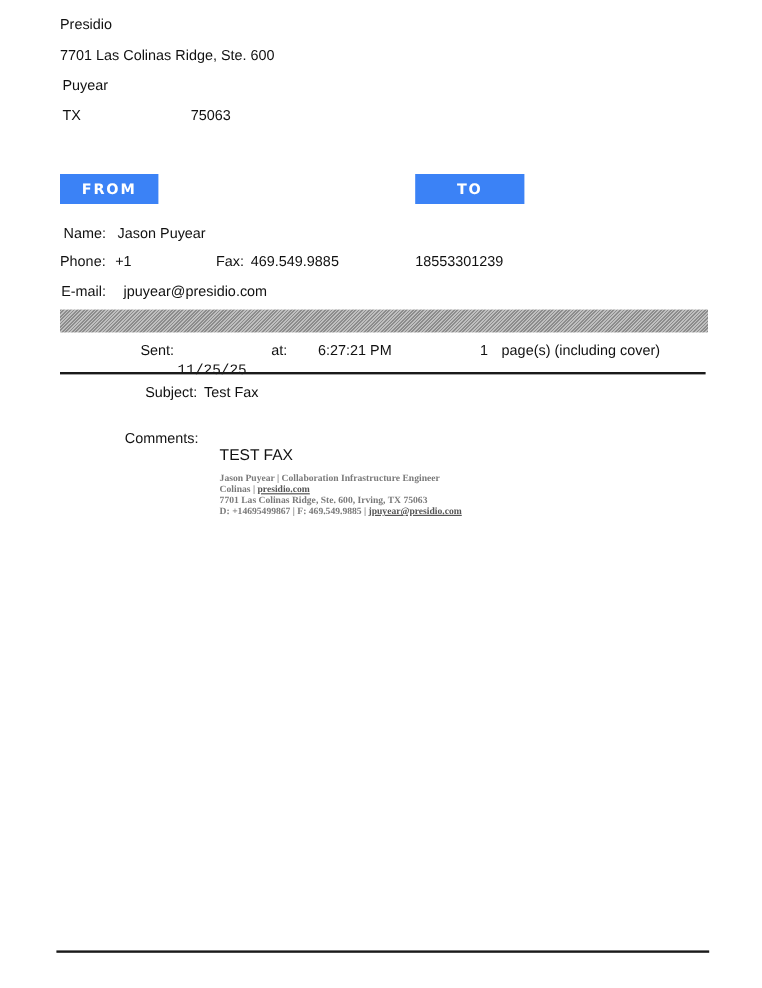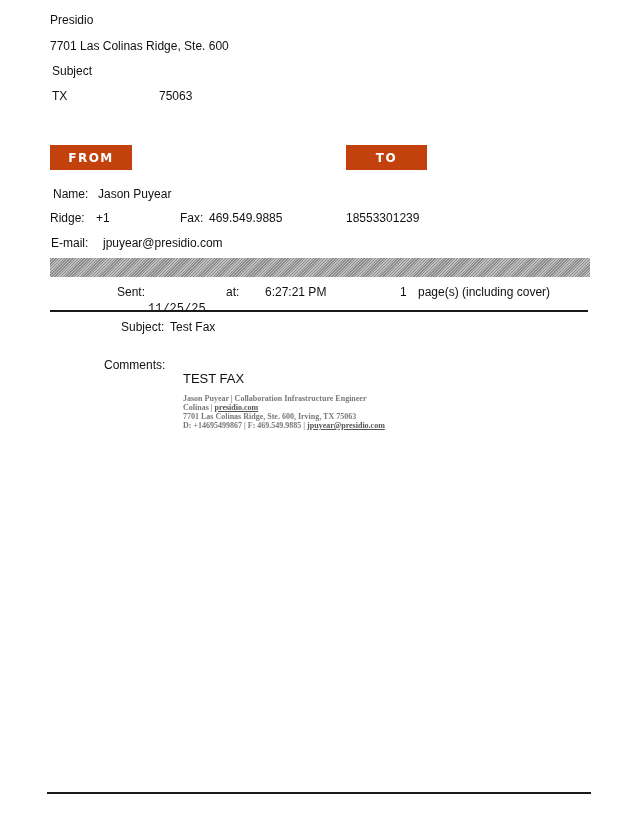--- a/index.html
+++ b/index.html
@@ -3,21 +3,21 @@
 <meta charset="utf-8">
 <style>
   html, body { margin: 0; padding: 0; }
   body {
     width: 635px; height: 823px; background: #ffffff; position: relative;
     font-family: "Liberation Sans", sans-serif; color: #111; overflow: hidden;
   }
   .abs { position: absolute; white-space: nowrap; }
   .t12 { font-size: 12px; }
   .box {
-    position: absolute; background: #c2410c; color: #fff;
+    position: absolute; background: #3b82f6; color: #fff;
     font-family: "DejaVu Sans", sans-serif; font-weight: bold;
     font-size: 12px; letter-spacing: 1.5px;
     display: flex; align-items: center; justify-content: center;
   }
   .hatch {
     position: absolute; left: 50px; top: 258px; width: 540px; height: 19px;
     background-color: #b4b4b4;
     background-image: repeating-linear-gradient(135deg, rgba(0,0,0,0.22) 0 1px, rgba(255,255,255,0.15) 1px 2px);
   }
   .rule { position: absolute; height: 2px; background: #1a1a1a; }
@@ -25,31 +25,31 @@
     position: absolute; left: 183px; font-family: Liberation Serif, serif;
     font-size: 8px; font-weight: bold; color: #7a7a7a; white-space: nowrap; line-height: 9px;
   }
   .sig .u { text-decoration: underline; color: #555; }
 </style>
 </head>
 <body>
 
 <div class="abs t12" style="left:50px;top:13px;">Presidio</div>
 <div class="abs t12" style="left:50px;top:39px;">7701 Las Colinas Ridge, Ste. 600</div>
-<div class="abs t12" style="left:52px;top:64px;">Subject</div>
+<div class="abs t12" style="left:52px;top:64px;">Puyear</div>
 <div class="abs t12" style="left:52px;top:89px;">TX</div>
 <div class="abs t12" style="left:159px;top:89px;">75063</div>
 
 <div class="box" style="left:50px;top:145px;width:82px;height:25px;">FROM</div>
-<div class="box" style="left:346px;top:145px;width:81px;height:25px;text-align:right;">TO</div>
+<div class="box" style="left:346px;top:145px;width:91px;height:25px;text-align:right;">TO</div>
 
 <div class="abs t12" style="left:53px;top:187px;">Name:</div>
 <div class="abs t12" style="left:98px;top:187px;">Jason Puyear</div>
 
-<div class="abs t12" style="left:50px;top:211px;">Ridge:</div>
+<div class="abs t12" style="left:50px;top:211px;">Phone:</div>
 <div class="abs t12" style="left:96px;top:211px;">+1</div>
 <div class="abs t12" style="left:180px;top:211px;">Fax:</div>
 <div class="abs t12" style="left:209px;top:211px;">469.549.9885</div>
 <div class="abs t12" style="left:346px;top:211px;">18553301239</div>
 
 <div class="abs t12" style="left:51px;top:236px;">E-mail:</div>
 <div class="abs t12" style="left:103px;top:236px;">jpuyear@presidio.com</div>
 
 <div class="hatch"></div>
 

